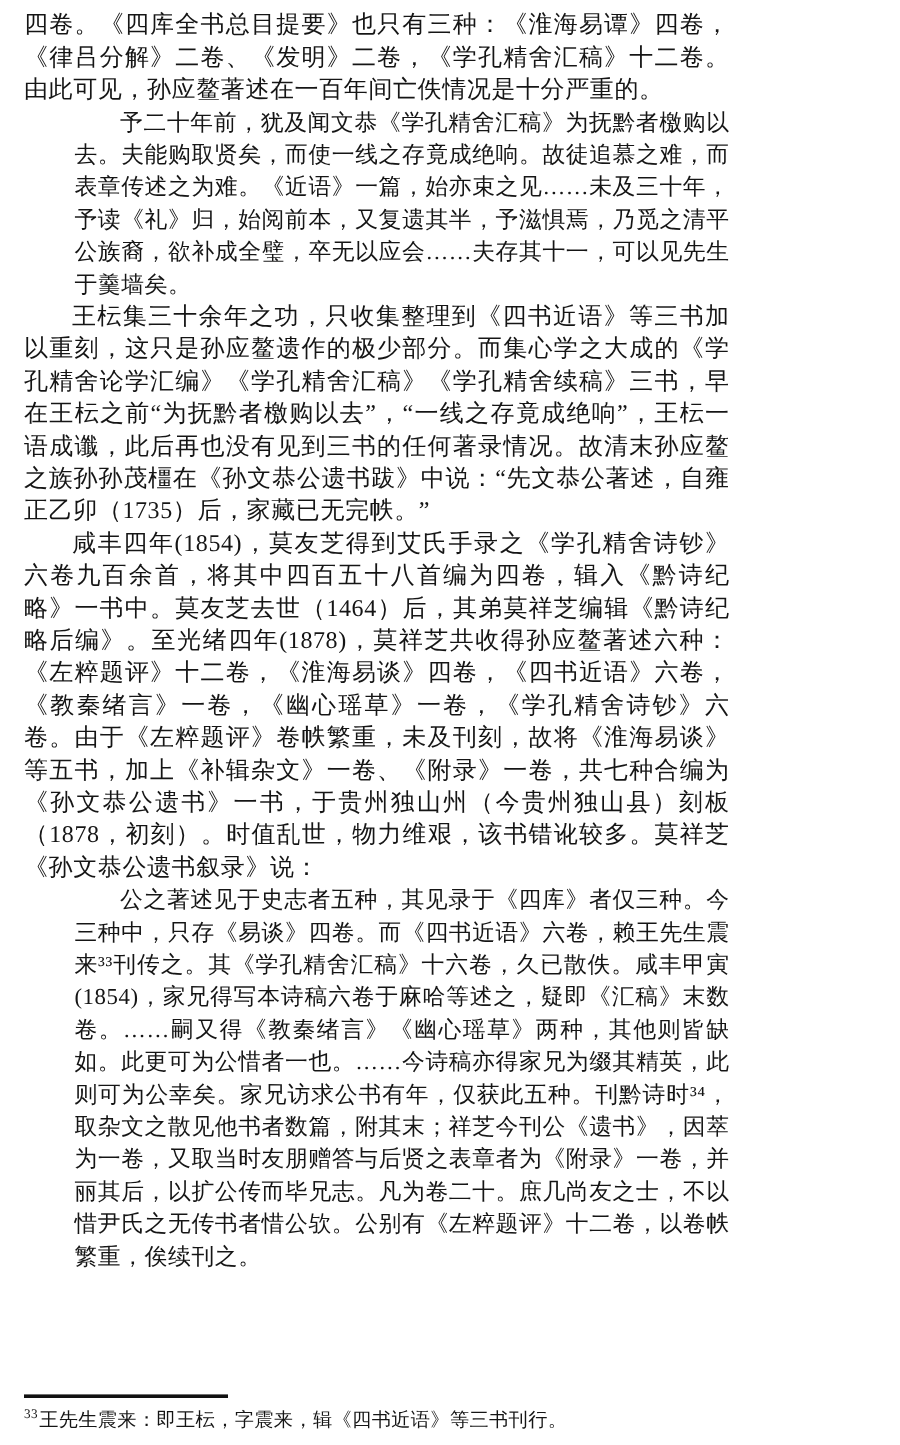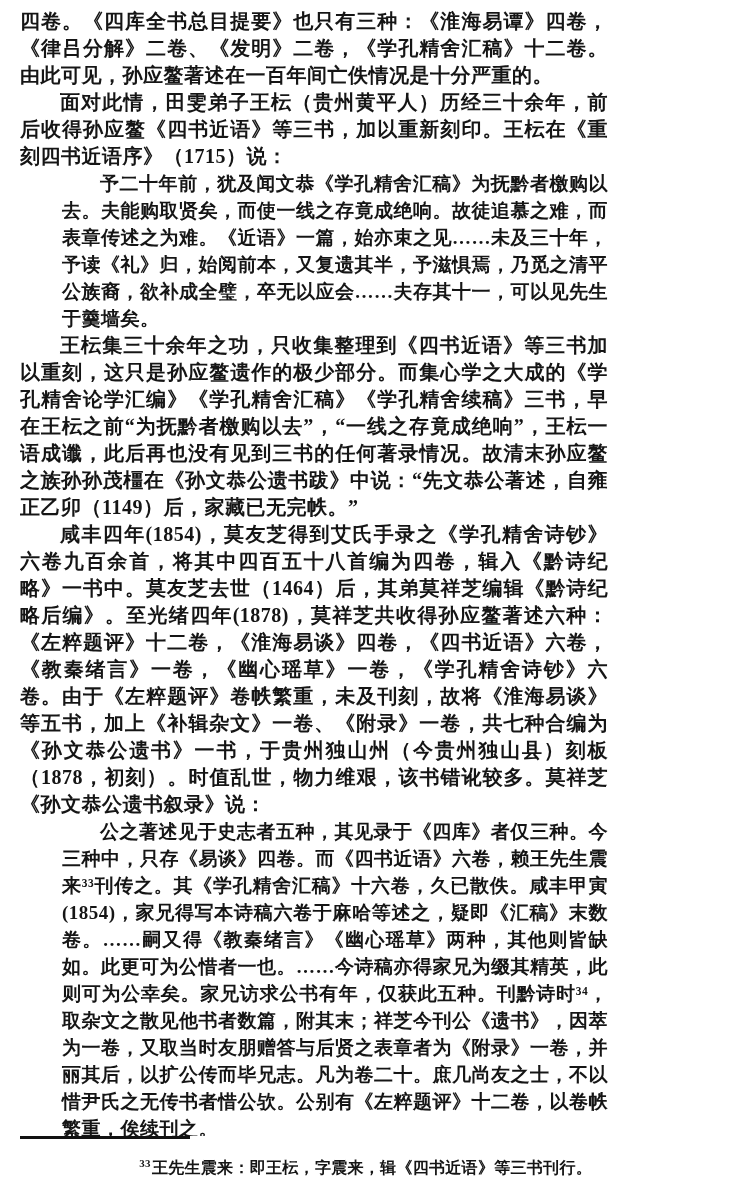--- a/index.html
+++ b/index.html
@@ -14,21 +14,20 @@
     font-family: "Liberation Serif", "DejaVu Serif", serif;
     color: #151515;
   }
   .doc {
     box-sizing: border-box;
     width: 616px;
     height: 1204px;
     padding: 8px 8px 6px 20px;
     display: flex;
     flex-direction: column;
-    font-weight: bold;
   }
   .content {
     flex: 1 1 auto;
     overflow: hidden;
   }
   p.body {
     margin: 0;
     font-size: 20px;
     line-height: 27px;
     text-align: justify;
@@ -51,41 +50,40 @@
     margin-top: auto;
     padding-bottom: 2px;
   }
   .fn-separator {
     width: 170px;
     border: none;
     border-top: 3px solid #111;
     margin: 0 0 6px 0;
   }
   .footnote {
-    margin: 16px;
+    margin: 0;
     font-size: 16px;
     line-height: 25px;
-    text-align: right;
+    text-align: left;
     letter-spacing: 0.3px;
   }
   .footnote sup {
     font-size: 11px;
     line-height: 0;
     margin-right: 1px;
   }
 </style>
 </head>
 <body>
 
 <div class="doc">
   <div class="content">
     <p class="body noindent">四卷。《四库全书总目提要》也只有三种：《淮海易谭》四卷，《律吕分解》二卷、《发明》二卷，《学孔精舍汇稿》十二卷。由此可见，孙应鳌著述在一百年间亡佚情况是十分严重的。</p>
-    <p class="body indent">面对此情，田雯弟子王枟（贵州黄平人）历经三十余年，前后收得孙应鳌《四书近语》等三书，加以重新刻印。王枟在《重刻四书近语序》（1715）说：</p>
     <p class="quote">予二十年前，犹及闻文恭《学孔精舍汇稿》为抚黔者檄购以去。夫能购取贤矣，而使一线之存竟成绝响。故徒追慕之难，而表章传述之为难。《近语》一篇，始亦束之见……未及三十年，予读《礼》归，始阅前本，又复遗其半，予滋惧焉，乃觅之清平公族裔，欲补成全璧，卒无以应会……夫存其十一，可以见先生于羹墙矣。</p>
-    <p class="body indent">王枟集三十余年之功，只收集整理到《四书近语》等三书加以重刻，这只是孙应鳌遗作的极少部分。而集心学之大成的《学孔精舍论学汇编》《学孔精舍汇稿》《学孔精舍续稿》三书，早在王枟之前“为抚黔者檄购以去”，“一线之存竟成绝响”，王枟一语成谶，此后再也没有见到三书的任何著录情况。故清末孙应鳌之族孙孙茂橿在《孙文恭公遗书跋》中说：“先文恭公著述，自雍正乙卯（1149）后，家藏已无完帙。”</p>
+    <p class="body indent">王枟集三十余年之功，只收集整理到《四书近语》等三书加以重刻，这只是孙应鳌遗作的极少部分。而集心学之大成的《学孔精舍论学汇编》《学孔精舍汇稿》《学孔精舍续稿》三书，早在王枟之前“为抚黔者檄购以去”，“一线之存竟成绝响”，王枟一语成谶，此后再也没有见到三书的任何著录情况。故清末孙应鳌之族孙孙茂橿在《孙文恭公遗书跋》中说：“先文恭公著述，自雍正乙卯（1735）后，家藏已无完帙。”</p>
     <p class="body indent">咸丰四年(1854)，莫友芝得到艾氏手录之《学孔精舍诗钞》六卷九百余首，将其中四百五十八首编为四卷，辑入《黔诗纪略》一书中。莫友芝去世（1464）后，其弟莫祥芝编辑《黔诗纪略后编》。至光绪四年(1878)，莫祥芝共收得孙应鳌著述六种：《左粹题评》十二卷，《淮海易谈》四卷，《四书近语》六卷，《教秦绪言》一卷，《幽心瑶草》一卷，《学孔精舍诗钞》六卷。由于《左粹题评》卷帙繁重，未及刊刻，故将《淮海易谈》等五书，加上《补辑杂文》一卷、《附录》一卷，共七种合编为《孙文恭公遗书》一书，于贵州独山州（今贵州独山县）刻板（1878，初刻）。时值乱世，物力维艰，该书错讹较多。莫祥芝《孙文恭公遗书叙录》说：</p>
     <p class="quote">公之著述见于史志者五种，其见录于《四库》者仅三种。今三种中，只存《易谈》四卷。而《四书近语》六卷，赖王先生震来³³刊传之。其《学孔精舍汇稿》十六卷，久已散佚。咸丰甲寅(1854)，家兄得写本诗稿六卷于麻哈等述之，疑即《汇稿》末数卷。……嗣又得《教秦绪言》《幽心瑶草》两种，其他则皆缺如。此更可为公惜者一也。……今诗稿亦得家兄为缀其精英，此则可为公幸矣。家兄访求公书有年，仅获此五种。刊黔诗时³⁴，取杂文之散见他书者数篇，附其末；祥芝今刊公《遗书》，因萃为一卷，又取当时友朋赠答与后贤之表章者为《附录》一卷，并丽其后，以扩公传而毕兄志。凡为卷二十。庶几尚友之士，不以惜尹氏之无传书者惜公欤。公别有《左粹题评》十二卷，以卷帙繁重，俟续刊之。</p>
 
   </div>
 
   <div class="footnotes">
     <hr class="fn-separator">
     <p class="footnote"><sup>33</sup><span>王先生震来：即王枟，字震来，辑《四书近语》等三书刊行。</span></p>
   </div>
 </div>

